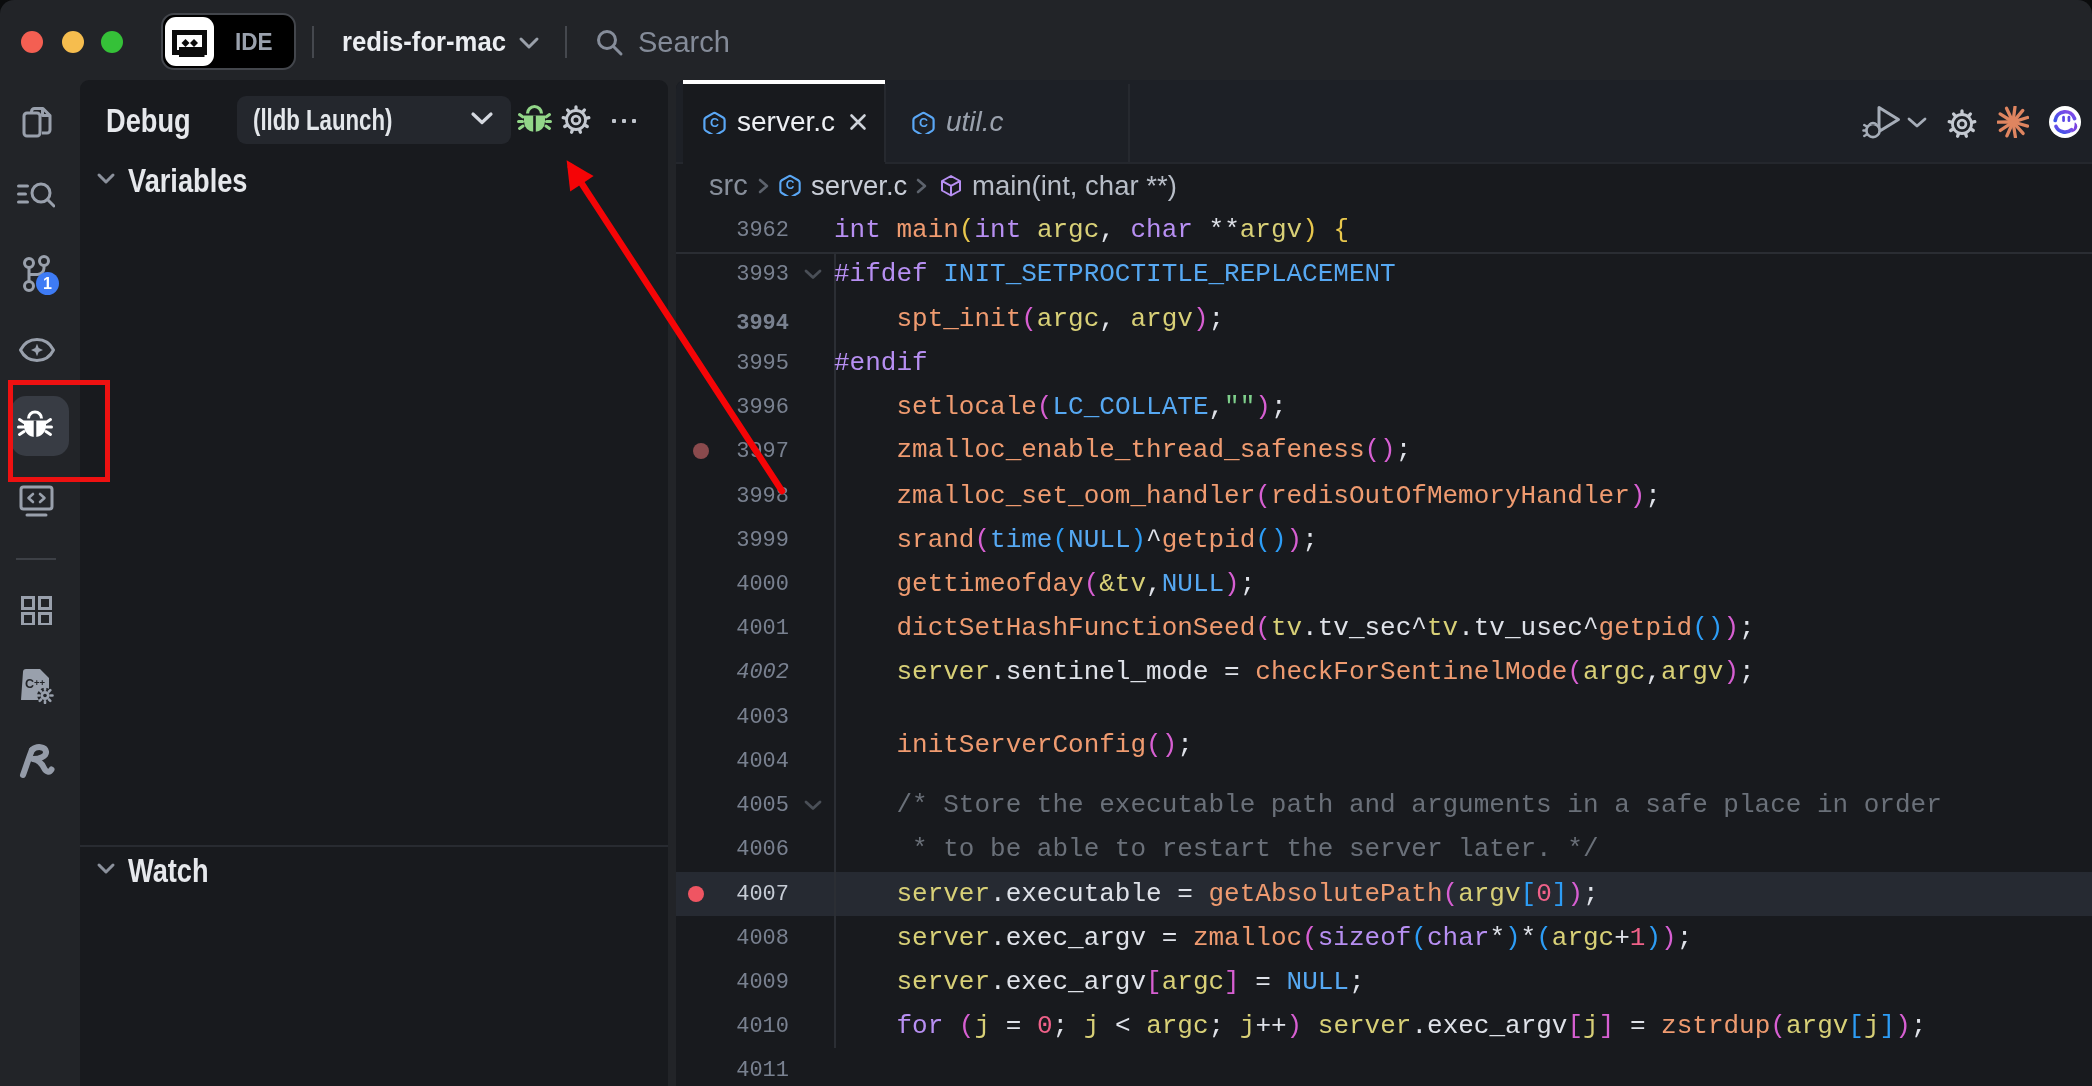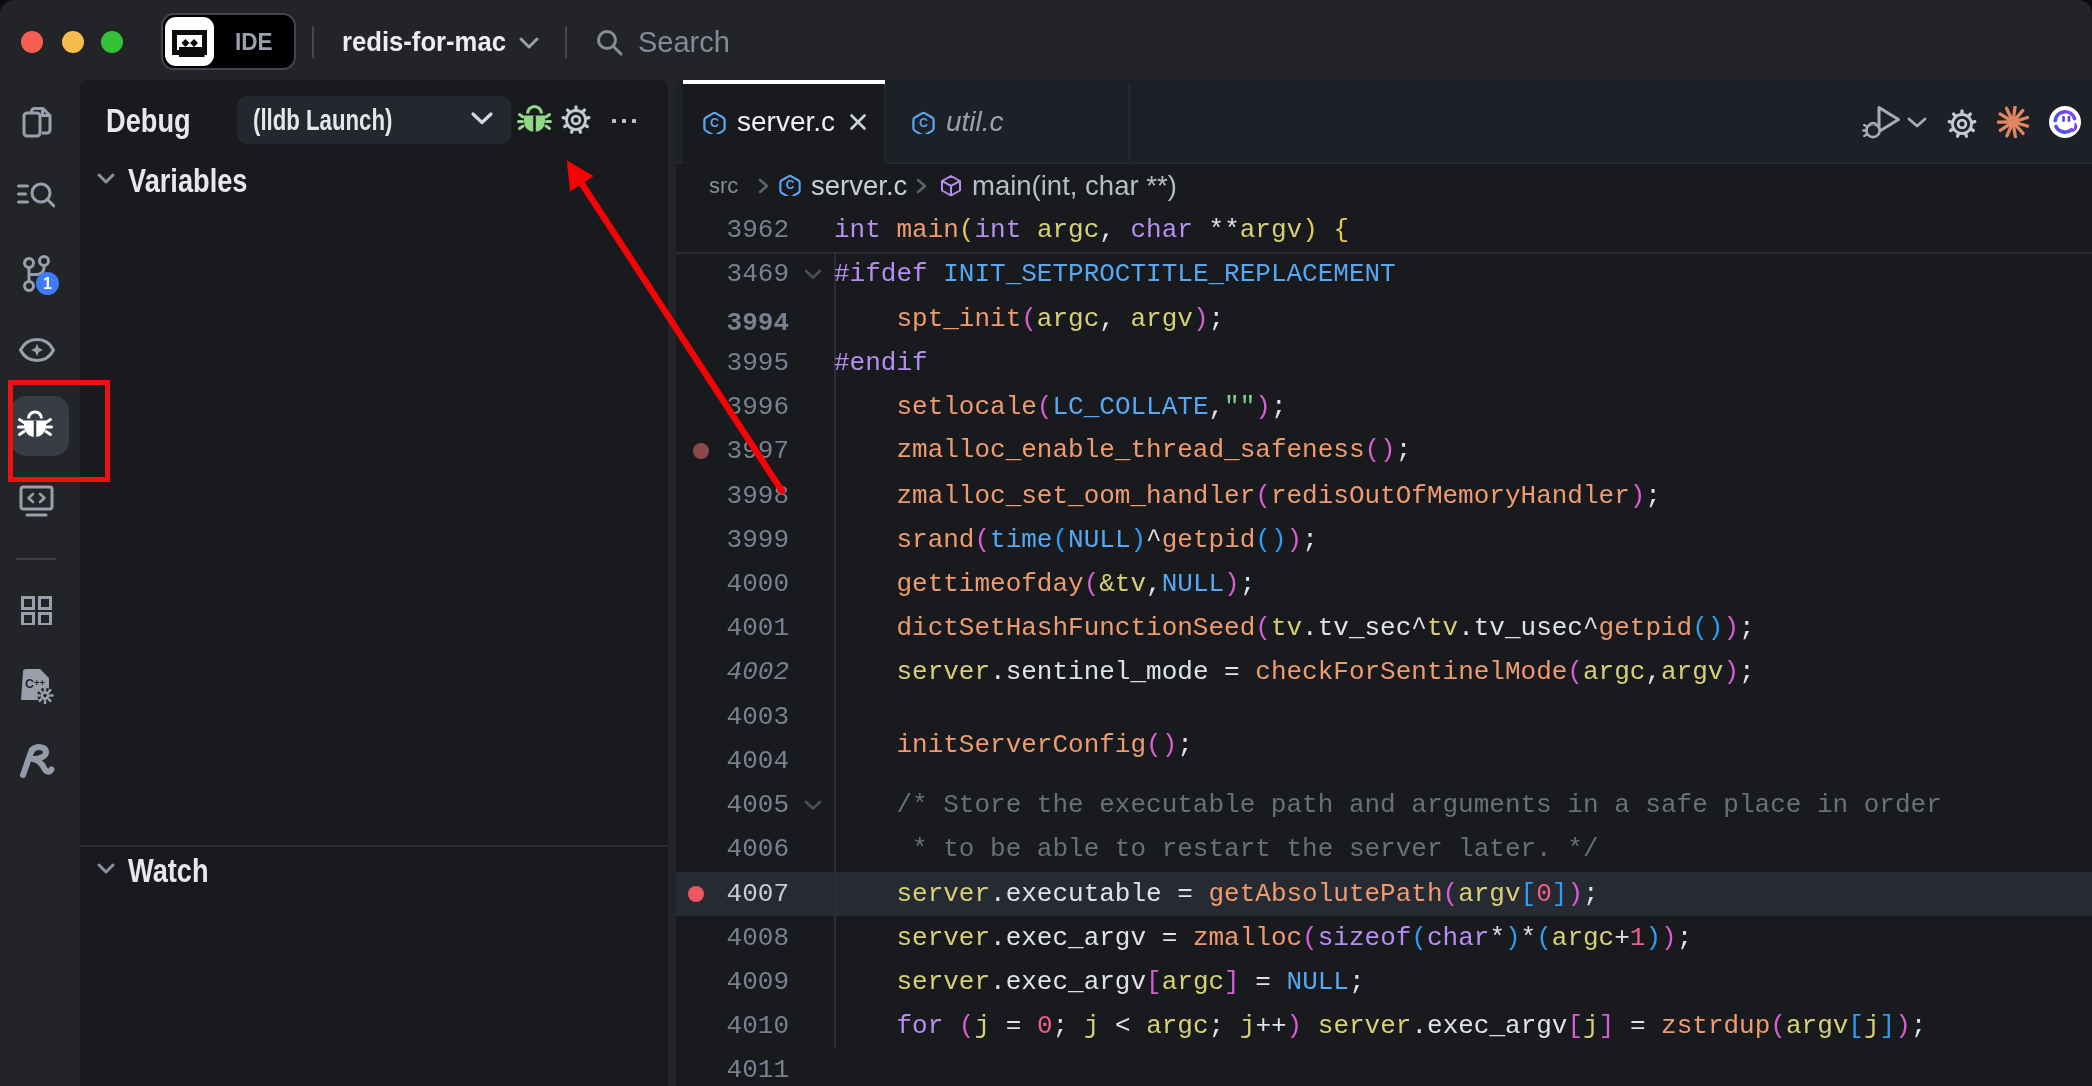--- a/index.html
+++ b/index.html
@@ -22,21 +22,21 @@
 .sep-h{position:absolute;background:#282b31;height:2px}
 
 .tabstrip{position:absolute;left:676px;top:80px;width:1416px;height:84px;background:#1d2026;border-radius:9px 0 0 0;border-bottom:2px solid #24272d}
 .tab-active{position:absolute;left:683px;top:80px;width:202px;height:84px;background:#181a1e;border-top:4px solid #fff}
 .tabsep{position:absolute;top:84px;width:2px;height:78px;background:#26292f}
 .tabtxt{font-size:28px;color:#eef0f4}
 .tabtxt2{font-size:28px;color:#9aa1ad;font-style:italic}
 
 .mono{font-family:"Liberation Mono",monospace;font-size:26px;white-space:pre}
 .cl{position:absolute;left:834px;height:45px;line-height:45px}
-.ln{position:absolute;left:676px;width:113px;height:45px;line-height:45px;text-align:right;color:#798190;font-family:"Liberation Mono",monospace;font-size:26px}
+.ln{position:absolute;left:676px;width:113px;height:45px;line-height:45px;text-align:right;color:#798190;font-family:"Liberation Mono",monospace;font-size:22px}
 .k{color:#b78ff2}.f{color:#ef9b70}.v{color:#d8d077}.w{color:#dfe2e9}
 .b{color:#56a8f2}.s{color:#7fd08c}.n{color:#ef6189}.c{color:#6a7079}
 .p0{color:#e8c74d}.p1{color:#d75fd2}.p2{color:#2d9df6}
 .bp{position:absolute;width:16px;height:16px;border-radius:50%}
 </style></head>
 <body>
 <div class="abs" style="left:0;top:0;width:16px;height:16px;background:#0b0c0d"></div>
 <div class="abs" style="left:2076px;top:0;width:16px;height:16px;background:#0b0c0d"></div>
 <div class="abs" style="left:0;top:0;width:32px;height:32px;background:#222428;border-top-left-radius:14px"></div>
 <div class="abs" style="left:2060px;top:0;width:32px;height:32px;background:#222428;border-top-right-radius:14px"></div>
@@ -224,42 +224,42 @@
         <stop offset="1" stop-color="#8a49e8"></stop>
       </linearGradient>
     </defs>
 <circle cx="16" cy="16" r="16" fill="#fff"></circle>
 <path d="M6.2 14.5 A 10 10 0 0 1 25.6 12.6" stroke="url(#g1)" stroke-width="3.7" stroke-linecap="round"></path>
 <path d="M7 20.5 A 10 10 0 0 0 22.6 23.6" stroke="url(#g1)" stroke-width="3.7" stroke-linecap="round"></path>
 <path d="M26.2 16.5 a5 5 0 0 1 -0.4 8.4 l-3.6 1.9 c2.6 -3.4 3.6 -6.6 3.4 -10.1 z" fill="#7a43e0"></path>
 <rect x="13.2" y="9.8" width="2.7" height="6.2" rx="1.35" fill="#5b46e6"></rect>
 <rect x="18.6" y="9.8" width="2.7" height="6.2" rx="1.35" fill="#5b46e6"></rect>
   </svg>
-<div class="abs" style="left:709px;top:164px;height:43px;line-height:43px;color:#878e9a;font-size:22px">src</div>
+<div class="abs" style="left:709px;top:164px;height:43px;line-height:43px;color:#878e9a;font-size:29px">src</div>
 <svg class="abs" style="left:757px;top:178px" width="12" height="16" viewBox="0 0 12 16" fill="none">
     <path d="M3 2 l7 6 -7 6" stroke="#5d636d" stroke-width="2.6" stroke-linecap="round" stroke-linejoin="round"></path>
   </svg>
 <svg class="abs" style="left:779px;top:174px" width="22" height="22" viewBox="0 0 23 23" fill="none">
     <path d="M10 2.4 a3 3 0 0 1 3 0 l7.1 4.1 a3 3 0 0 1 1.5 2.6 v8.2 a3 3 0 0 1 -1.5 2.6 l-7.1 4.1 a3 3 0 0 1 -3 0 l-7.1 -4.1 a3 3 0 0 1 -1.5 -2.6 v-8.2 a3 3 0 0 1 1.5 -2.6 z" stroke="#5aa7f5" stroke-width="2.2" stroke-linejoin="round"></path>
 <text x="11.5" y="16.2" text-anchor="middle" font-family="Liberation Sans" font-size="12.5" font-weight="bold" fill="#5aa7f5">C</text>
   </svg>
 <div class="abs" style="left:811px;top:164px;height:43px;line-height:43px;color:#c9ced8;font-size:27.5px">server.c</div>
 <svg class="abs" style="left:915px;top:178px" width="12" height="16" viewBox="0 0 12 16" fill="none">
     <path d="M3 2 l7 6 -7 6" stroke="#5d636d" stroke-width="2.6" stroke-linecap="round" stroke-linejoin="round"></path>
   </svg>
 <svg class="abs" style="left:940px;top:174px" width="22" height="23" viewBox="0 0 22 22" fill="none">
     <path d="M11 1.5 L20 6.5 V16 L11 21 L2 16 V6.5 Z M2.2 6.6 L11 11.4 L19.8 6.6 M11 11.4 V20.6" stroke="#b78ff2" stroke-width="2.0" stroke-linejoin="round"></path>
   </svg>
 <div class="abs" style="left:972px;top:164px;height:43px;line-height:43px;color:#b7bdc7;font-size:27.5px">main(int, char **)</div>
 <div class="abs" style="left:676px;top:871.5px;width:1416px;height:44.2px;background:#262a32"></div>
 <div class="abs" style="left:833.5px;top:252.4px;width:2px;height:796.0px;background:#2b2e34"></div>
 <div class="ln" style="top:208.2px;">3962</div>
 <div class="cl mono" style="top:208.2px"><span class="k">int</span><span class="w"> </span><span class="f">main</span><span class="p0">(</span><span class="k">int</span><span class="w"> </span><span class="v">argc</span><span class="w">, </span><span class="k">char</span><span class="w"> **</span><span class="v">argv</span><span class="p0">)</span><span class="w"> </span><span class="p0">{</span></div>
 <div class="abs" style="left:676px;top:252.4px;width:1416px;height:2px;background:#2a2d33"></div>
-<div class="ln" style="top:252.4px;">3469</div>
+<div class="ln" style="top:252.4px;">3993</div>
 <div class="cl mono" style="top:252.4px"><span class="k">#ifdef</span><span class="w"> </span><span class="b">INIT_SETPROCTITLE_REPLACEMENT</span></div>
 <div class="ln" style="top:301px;font-weight:bold;">3994</div>
 <div class="cl mono" style="top:296.6px"><span class="w">    </span><span class="f">spt_init</span><span class="p1">(</span><span class="v">argc</span><span class="w">, </span><span class="v">argv</span><span class="p1">)</span><span class="w">;</span></div>
 <div class="ln" style="top:340.9px;">3995</div>
 <div class="cl mono" style="top:340.9px"><span class="k">#endif</span></div>
 <div class="ln" style="top:385.1px;">3996</div>
 <div class="cl mono" style="top:385.1px"><span class="w">    </span><span class="f">setlocale</span><span class="p1">(</span><span class="b">LC_COLLATE</span><span class="w">,</span><span class="s">""</span><span class="p1">)</span><span class="w">;</span></div>
 <div class="ln" style="top:429.3px;">3997</div>
 <div class="cl mono" style="top:428px"><span class="w">    </span><span class="f">zmalloc_enable_thread_safeness</span><span class="p1">()</span><span class="w">;</span></div>
 <div class="ln" style="top:473.5px;">3998</div>

